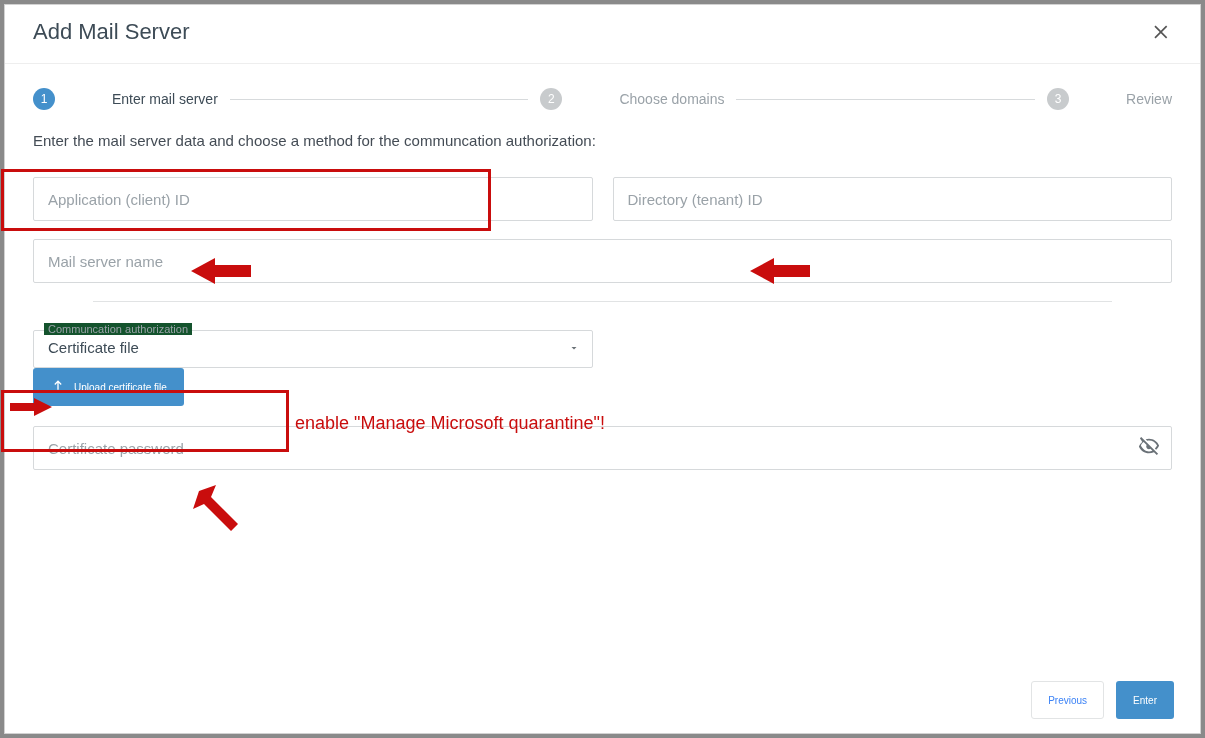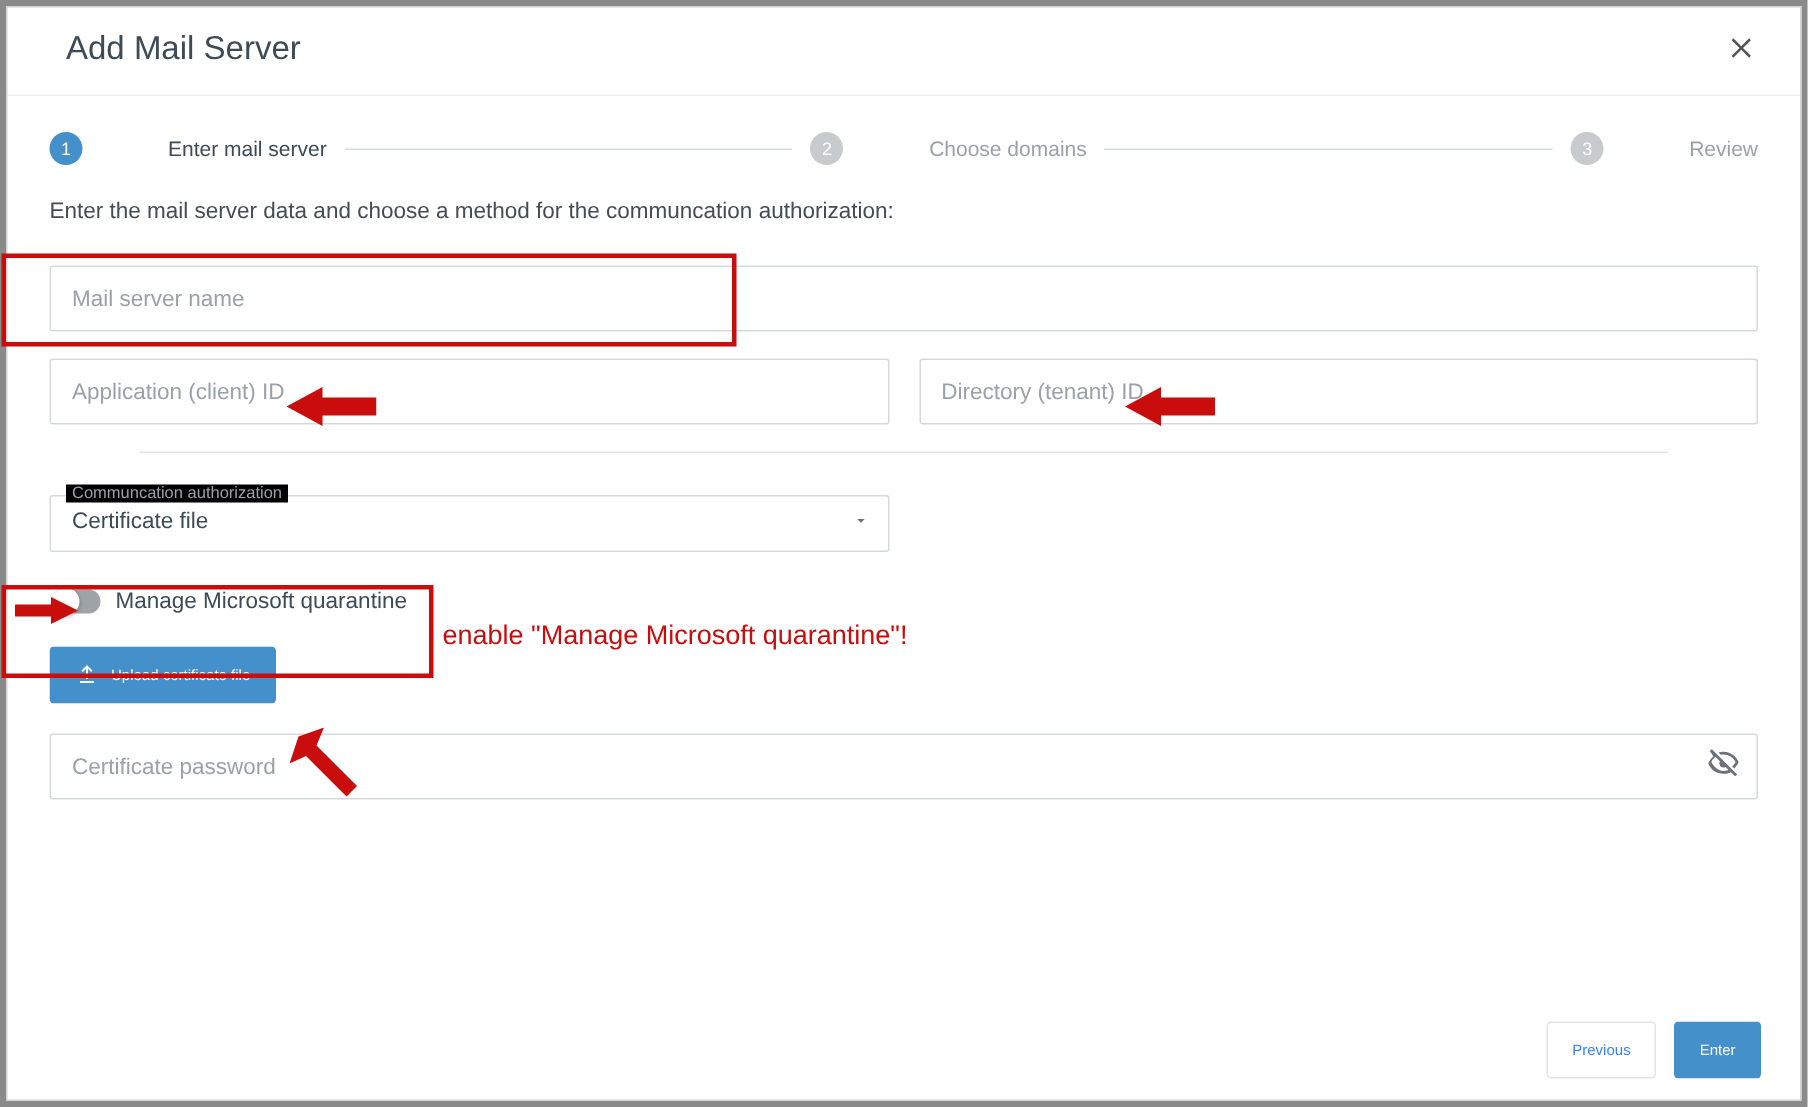--- a/index.html
+++ b/index.html
@@ -11,21 +11,21 @@
     display:flex; align-items:center; justify-content:center;
   }
   .window {
     width:1197px; height:730px;
     background:#fff;
     position:relative;
     border:1px solid #d2d2d2;
   }
   .titlebar {
     display:flex; align-items:center; justify-content:space-between;
-    padding:14px 28px 18px 39px;
+    padding:14px 28px 18px 28px;
     border-bottom:1px solid #eee;
   }
   .title {
     font-size:22px; color:#3d4b56; font-weight:500;
   }
   .close {
     width:20px; height:20px; position:relative; cursor:pointer; color:#666;
   }
   .close svg { width:20px; height:20px; }
   .content { padding:24px 28px 0 28px; position:relative; }
@@ -57,21 +57,21 @@
   .input::placeholder { color:#9aa2a8; }
 
   .hr-short { border:none; border-top:1px solid #e1e3e4; margin:10px 60px 28px 60px; }
 
   .select-wrap {
     width:560px; border:1px solid #d6d9db; border-radius:2px;
     position:relative; padding:8px 14px 10px 14px;
   }
   .select-legend {
     position:absolute; top:-8px; left:10px; font-size:11px; color:#9aa2a8;
-    background:#000000; padding:0 4px;
+    background:#14532d; padding:0 4px;
   }
   .select-value { font-size:15px; color:#3d4b56; }
   .select-caret {
     position:absolute; right:12px; top:50%; transform:translateY(-50%);
   }
   .select-caret svg { width:12px; height:12px; fill:#6a7177; }
 
   .toggle-row { display:flex; align-items:center; gap:10px; margin:24px 0 22px 4px; }
   .toggle {
     width:30px; height:16px; border-radius:16px; background:#9ea3a8; position:relative;
@@ -138,51 +138,45 @@
       <div class="step">
         <span class="step-circle inactive">3</span>
         <span class="step-label inactive">Review</span>
       </div>
     </div>
 
     <p class="intro">Enter the mail server data and choose a method for the communcation authorization:</p>
 
     <div class="row">
       <div class="field">
+        <input class="input" type="text" placeholder="Application (client) ID" style="">
+      </div>
+      <div class="field">
+        <input class="input" type="text" placeholder="Directory (tenant) ID" style="">
+      </div>
+    </div>
+
+    <div class="row">
+      <div class="field">
         <input class="input" type="text" placeholder="Mail server name" style="">
-      </div>
-    </div>
-
-    <div class="row">
-      <div class="field">
-        <input class="input" type="text" placeholder="Application (client) ID" style="">
-      </div>
-      <div class="field">
-        <input class="input" type="text" placeholder="Directory (tenant) ID" style="">
       </div>
     </div>
 
     <hr class="hr-short">
 
     <div class="select-wrap">
       <span class="select-legend">Communcation authorization</span>
       <span class="select-value">Certificate file</span>
       <span class="select-caret">
         <svg viewBox="0 0 24 24">
             <path d="M7 10l5 5 5-5z"></path>
           </svg>
       </span>
     </div>
 
-    <div class="toggle-row">
-      <div class="toggle">
-        <div class="toggle-knob"></div>
-      </div>
-      <span class="toggle-label">Manage Microsoft quarantine</span>
-    </div>
 
     <div style="margin-bottom:20px;">
       <div class="btn btn-primary">
         <svg viewBox="0 0 24 24">
             <path d="M5 20h14v-2H5v2zM12 2 6.5 7.5l1.4 1.4L11 5.8V16h2V5.8l3.1 3.1 1.4-1.4L12 2z"></path>
           </svg>
         <span>Upload certificate file</span>
       </div>
     </div>
 

